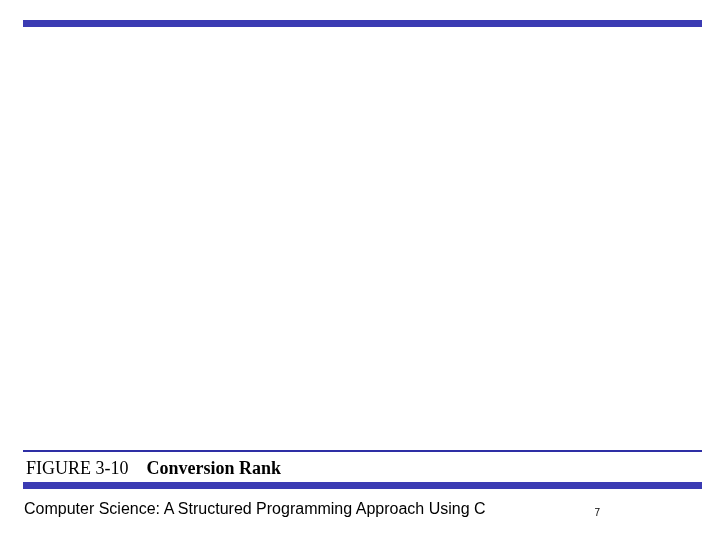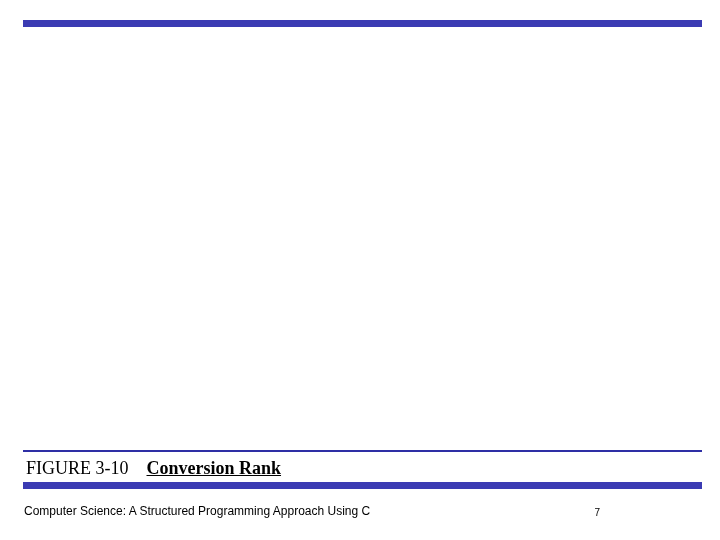--- a/index.html
+++ b/index.html
@@ -35,36 +35,35 @@
       left: 26px;
       top: 458px;
       font-size: 18px;
       color: #000;
     }
     .caption-area .fig-label {
       font-weight: normal;
     }
     .caption-area .fig-title {
       font-weight: bold;
-      text-decoration: underline;
     }
     .caption-rule-thick {
       position: absolute;
       left: 23px;
       right: 18px;
       top: 482px;
       height: 7px;
       background: #3b3bb3;
     }
     .footer-left {
       position: absolute;
       left: 24px;
       bottom: 22px;
       font-family: Arial, Helvetica, sans-serif;
-      font-size: 12px;
+      font-size: 16px;
       color: #000;
     }
     .footer-right {
       position: absolute;
       right: 120px;
       bottom: 22px;
       font-family: Arial, Helvetica, sans-serif;
       font-size: 10px;
       color: #000;
     }

